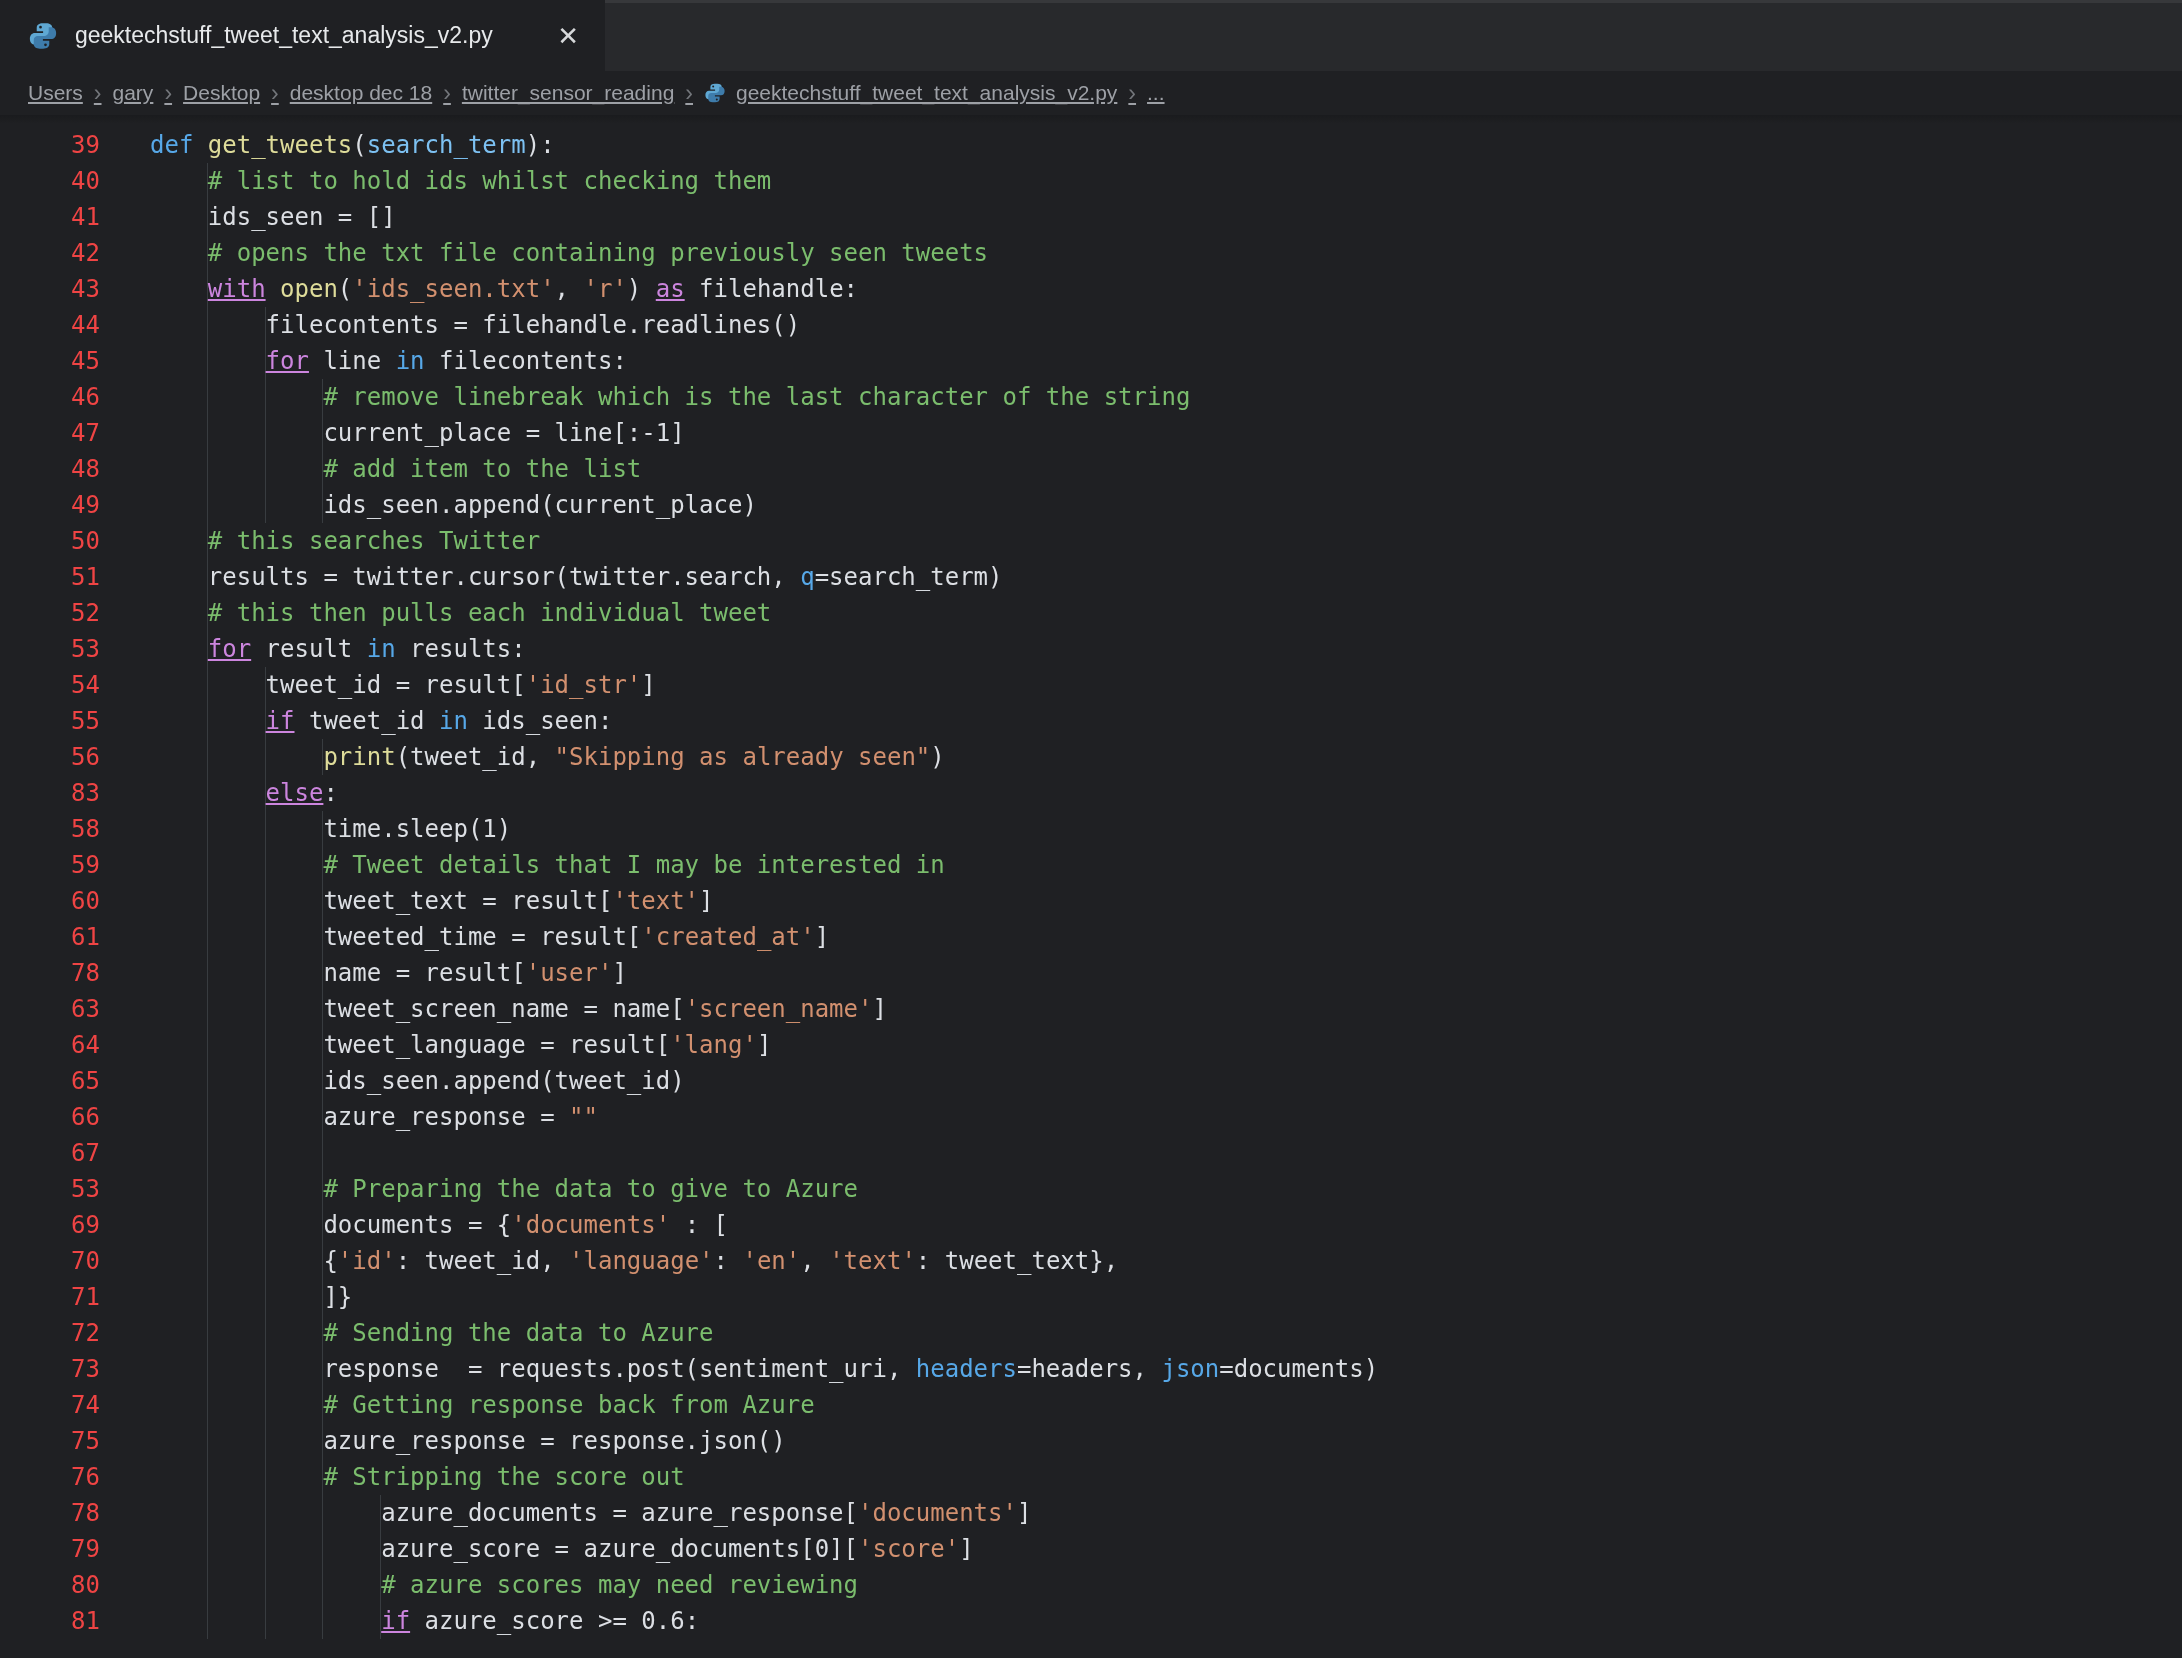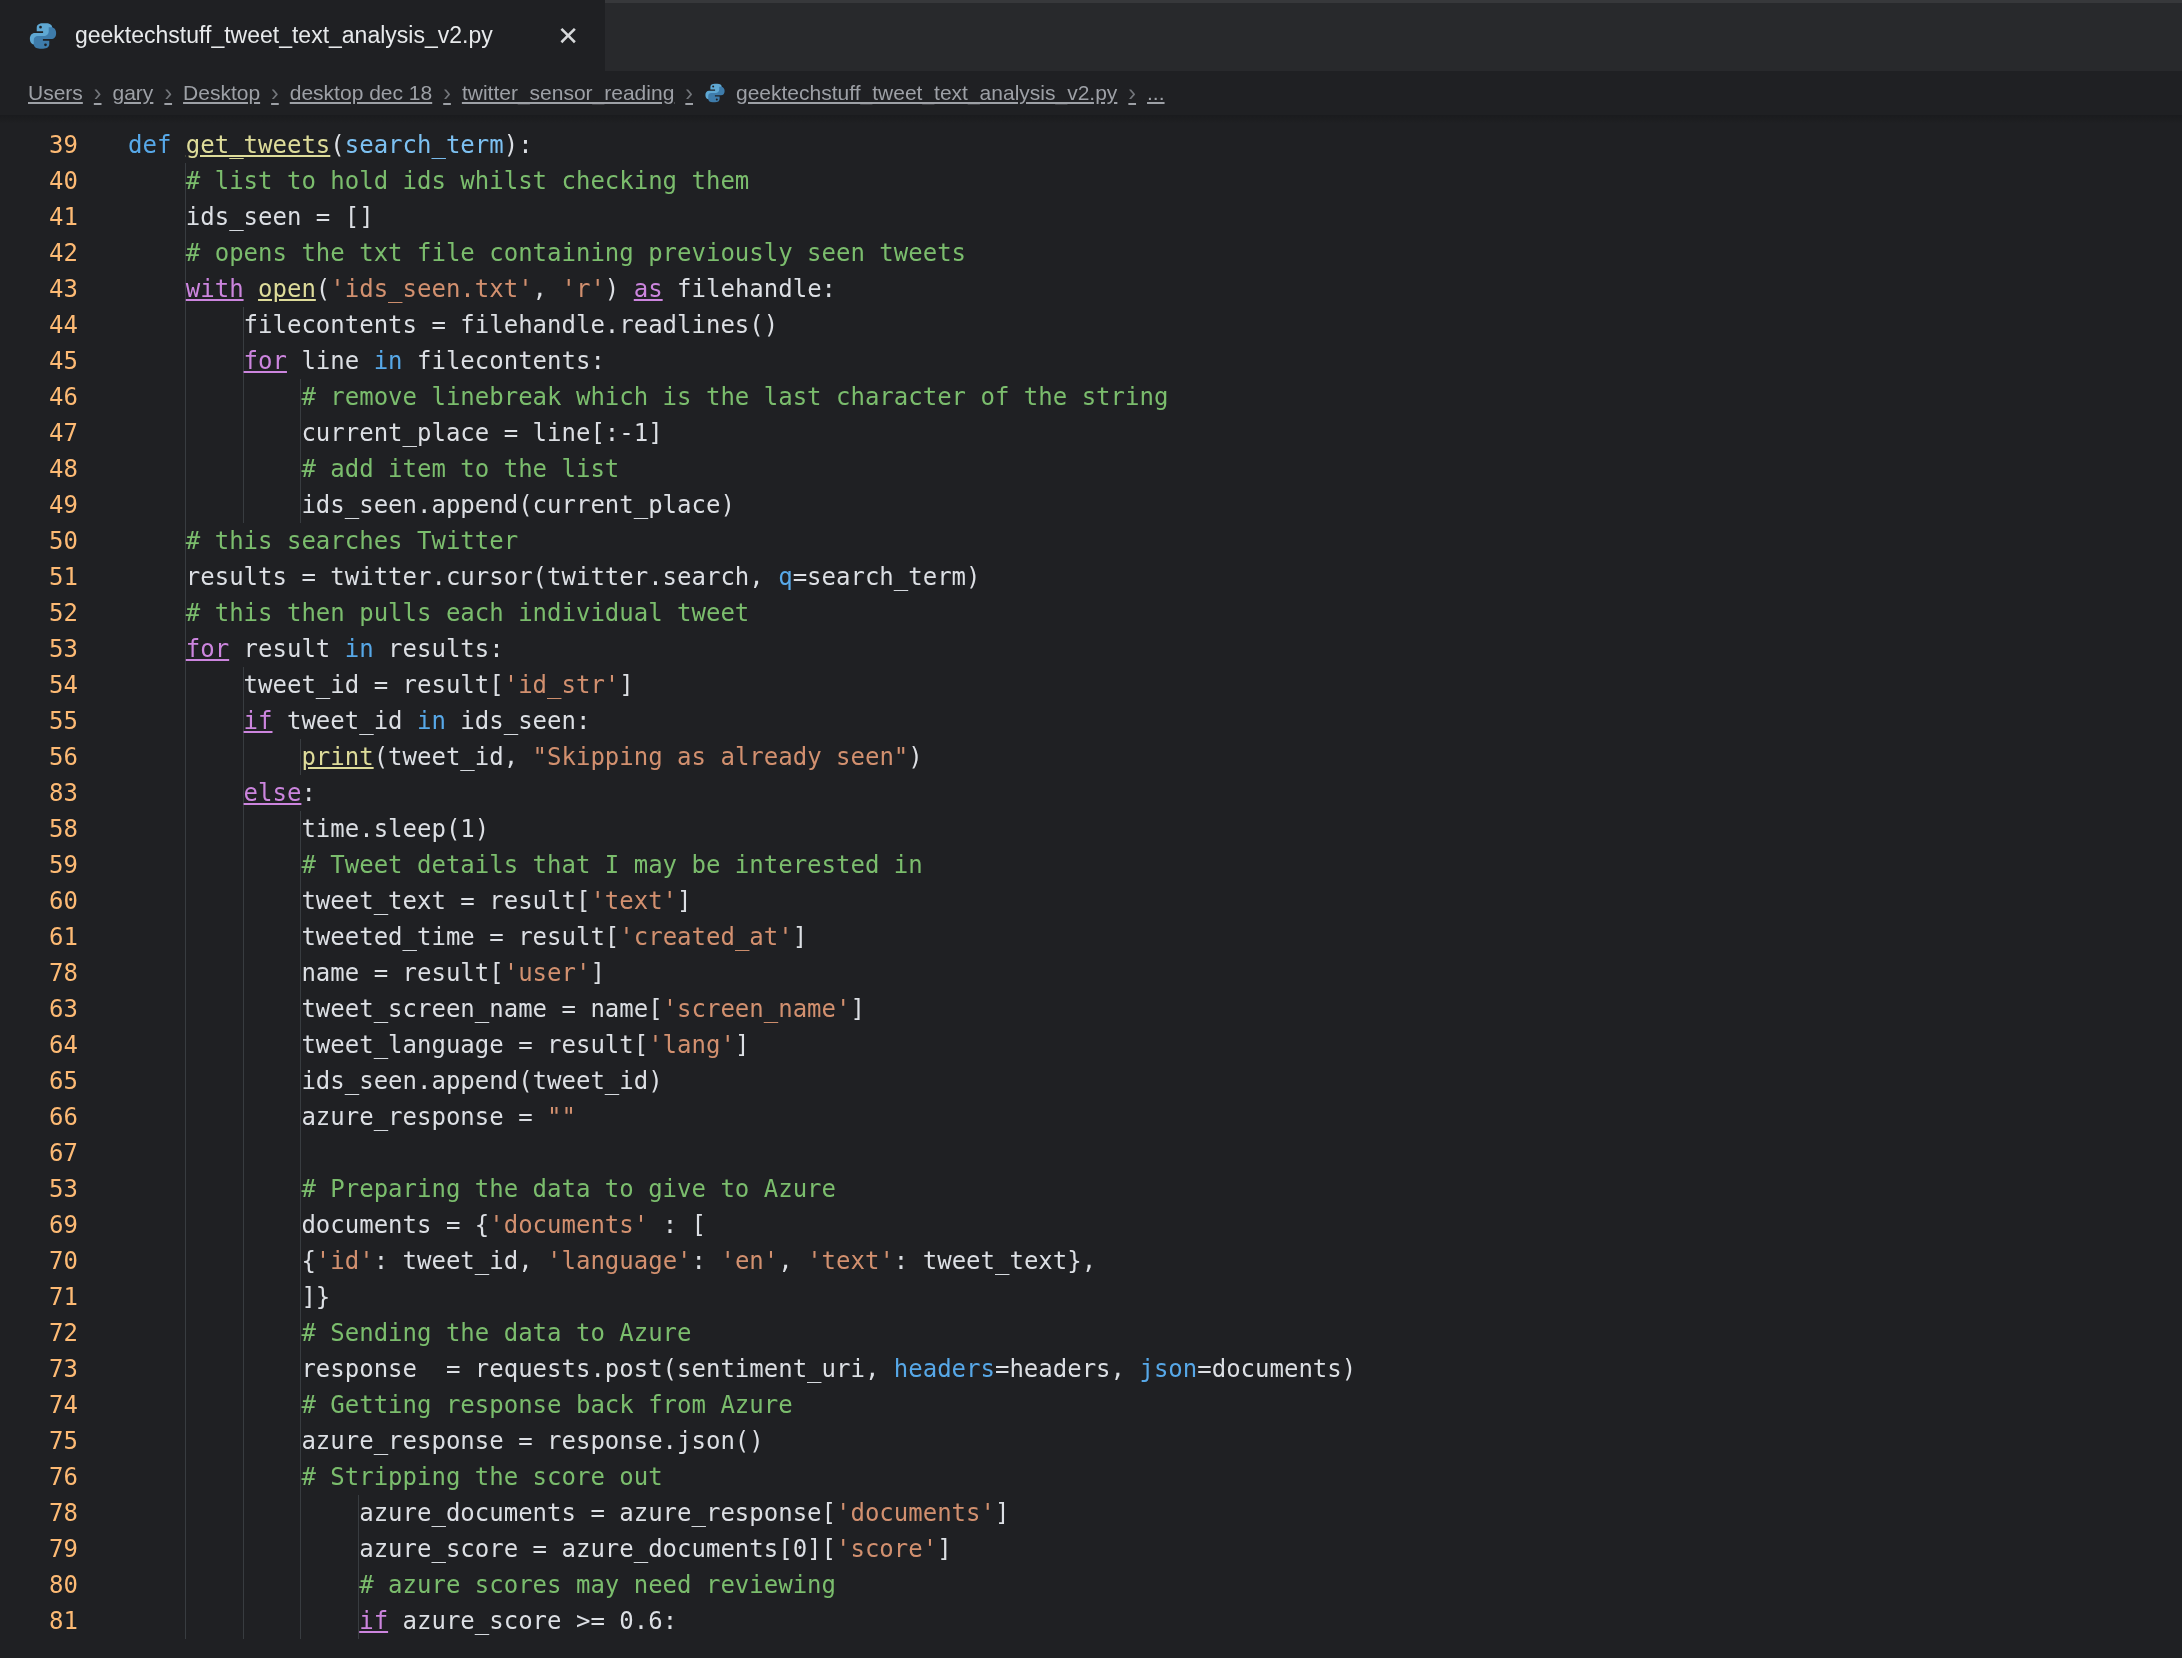--- a/index.html
+++ b/index.html
@@ -24,30 +24,30 @@
   .breadcrumb .sep{color:#73767b;font-size:23px;line-height:1;padding-top:1px;}
   .crumb{white-space:nowrap;cursor:pointer;display:flex;align-items:center;gap:10px;}
   .breadcrumb::after{content:"";position:absolute;left:0;right:0;top:44px;height:9px;
               background:linear-gradient(#15161880,#1f202300);pointer-events:none;}
 
   
   .editor{position:absolute;top:115px;left:0;right:0;bottom:0;overflow:hidden;
           background:var(--c-surface,#1f2023);padding-top:12px;}
   .line{display:flex;height:36px;line-height:36px;
         font-family:"DejaVu Sans Mono",monospace;font-size:24px;white-space:pre;}
-  .ln{width:78px;flex:none;text-align:right;color:#fdba74;}
+  .ln{width:78px;flex:none;text-align:right;color:#ef4444;padding-left:22px;}
   .codecell{padding-left:50px;display:flex;align-items:stretch;}
   .ind{width:4ch;flex:none;box-sizing:border-box;
        border-right:1px solid var(--c-guide,#383c40);}
   .toks{white-space:pre;}
   .t-plain{color:var(--c-plain,#dcdfe4);}
   .t-kw{color:var(--c-kw,#cc85de);text-decoration:underline;}
   .t-kw2{color:var(--c-kw2,#57a8e8);}
   .t-param{color:var(--c-param,#7dc1f2);}
-  .t-func{color:var(--c-func,#dedc9a);text-decoration:underline;}
+  .t-func{color:var(--c-func,#dedc9a);}
   .t-str{color:var(--c-str,#d2906f);}
   .t-com{color:var(--c-com,#7bbd6d);}
   .pyicon{flex:none;display:inline-flex;}
 </style>
 </head>
 <body>
 
 <div class="tabbar">
   <div class="tab">
     <span class="pyicon">

